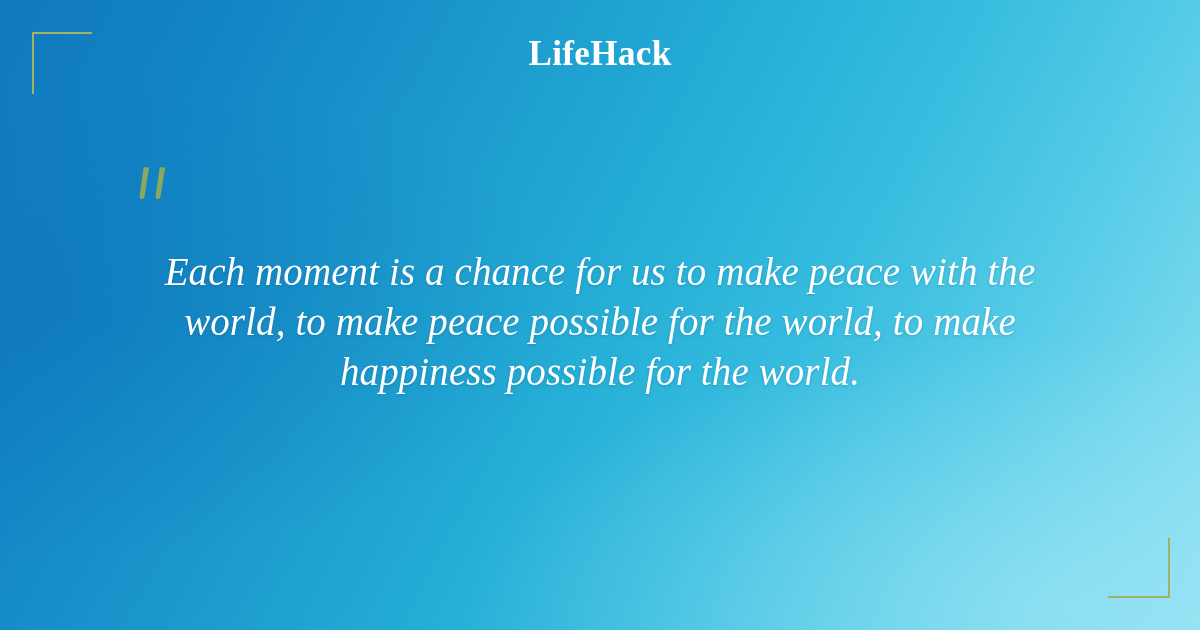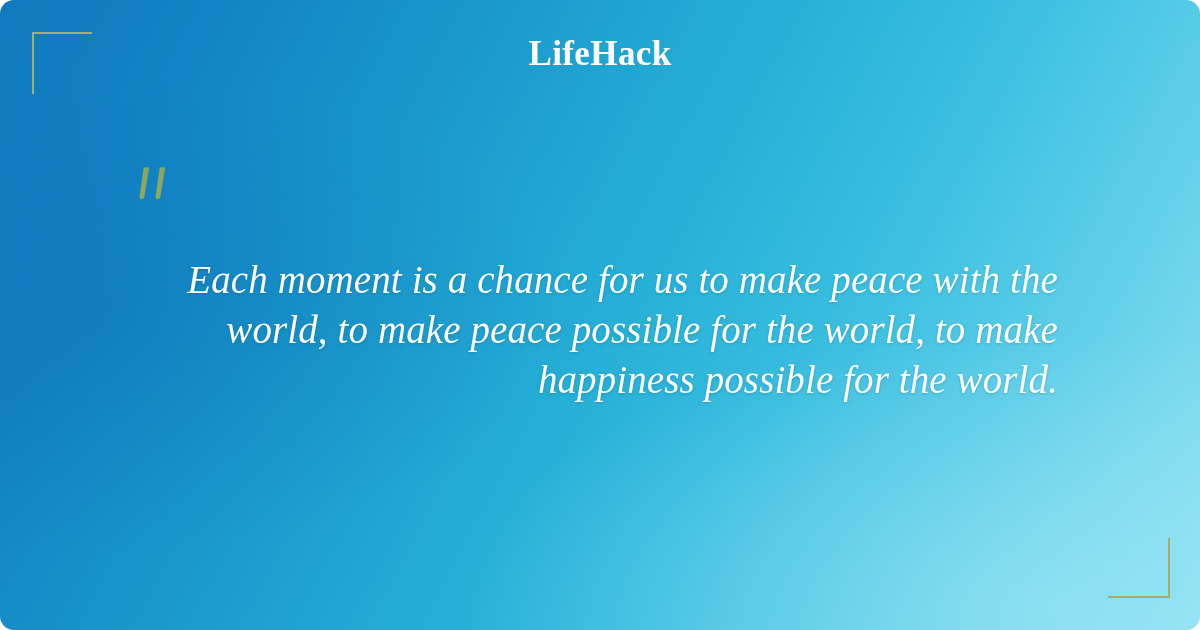--- a/index.html
+++ b/index.html
@@ -18,21 +18,20 @@
     background:
       linear-gradient(118deg,
         #1179bd 0%,
         #1283c4 14%,
         #1a98cd 32%,
         #25aed6 50%,
         #36bcdf 64%,
         #55cbe7 78%,
         #74d7ed 89%,
         #8fe1f2 100%);
-    border-radius: 14px;
   }
 
   
   #poster::after {
     content: "";
     position: absolute;
     inset: 0;
     background:
       radial-gradient(ellipse 80% 70% at 88% 96%, rgba(160,230,245,0.55) 0%, rgba(160,230,245,0.0) 62%),
       radial-gradient(ellipse 60% 55% at 6% 50%, rgba(10,104,174,0.30) 0%, rgba(10,104,174,0.0) 70%);
@@ -101,22 +100,21 @@
   }
 
   #quote-text {
     color: #ffffff;
     font-family: "Liberation Serif", "DejaVu Serif", serif;
     font-style: italic;
     font-size: 39px;
     line-height: 50px;
     letter-spacing: 0.1px;
     text-shadow: 0 1px 3px rgba(0, 60, 95, 0.22);
-    margin: 12px;
-    text-align: right;
+    margin: 4px;
   }
 </style>
 </head>
 <body>
 
 <div id="poster">
 
   <div id="content">
 
     <div class="corner corner-tl">

